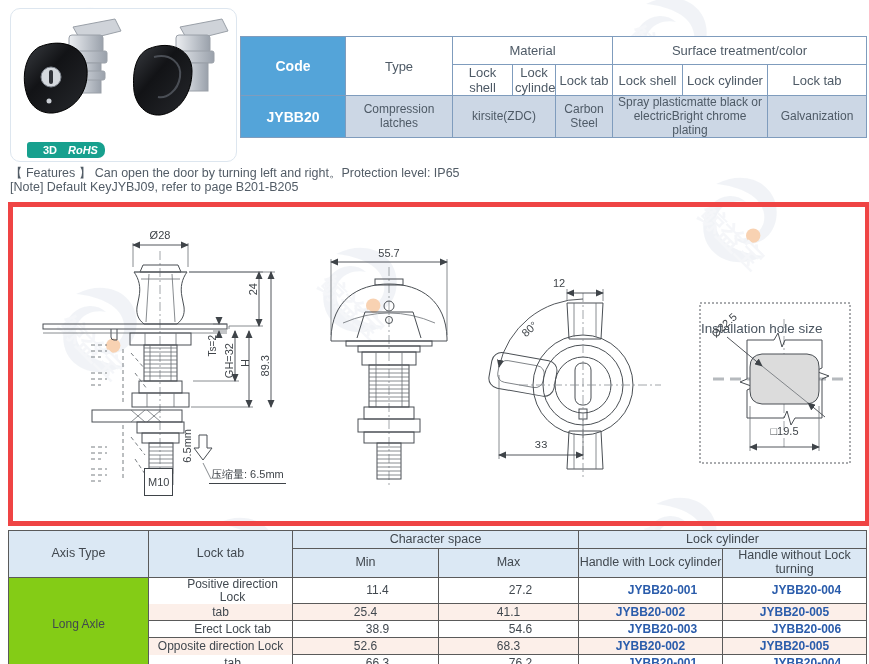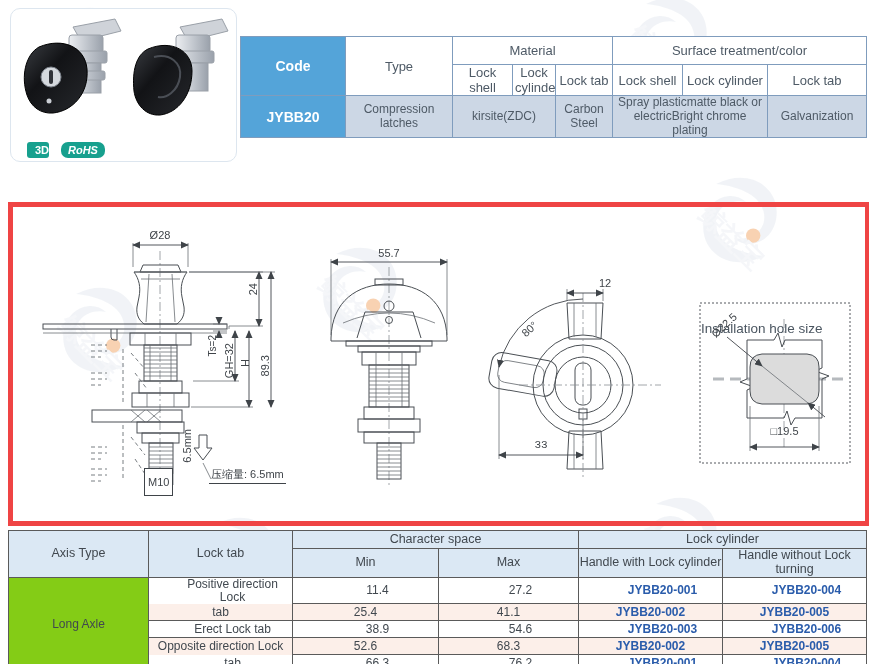--- a/index.html
+++ b/index.html
@@ -7,21 +7,21 @@
   #page{position:relative;width:869px;height:664px;background:#fff;overflow:hidden;}
   .layer{position:absolute;left:0;top:0;width:100%;height:100%;}
   #content{z-index:1;}
   
   .wm{position:absolute;z-index:0;opacity:.55;pointer-events:none;}
   .wm svg{display:block;}
   .wm span{position:absolute;left:12px;top:60px;transform:rotate(45deg);color:#edf0f5;font-size:26px;font-weight:bold;white-space:nowrap;}
   
   #product-card{position:absolute;left:10px;top:8px;width:225px;height:152px;background:#fff;border:1px solid #dde6ef;border-radius:10px;}
   .badge{position:absolute;height:16px;line-height:16px;border-radius:3px;background:#17a08e;color:#fff;font-weight:bold;font-size:11px;text-align:center;}
-  #badge-3d{left:16px;top:133px;width:22px;text-align:right;}
+  #badge-3d{left:16px;top:133px;width:46px;}
   #badge-rohs{left:50px;top:133px;width:44px;font-style:italic;border-radius:7px;}
   
   #spec-table{position:absolute;left:240px;top:36px;border-collapse:collapse;table-layout:fixed;width:626px;}
   #spec-table td{border:1px solid #7f9cbd;text-align:center;vertical-align:middle;font-size:12.5px;color:#4e5a66;padding:0 2px;overflow:hidden;}
   #spec-table .hblue{background:#54a4d9;color:#fff;font-weight:bold;font-size:14px;}
   #spec-table .hd{background:#fff;font-size:13px;}
   #spec-table .dat{background:#ccd7e5;font-size:12px;line-height:1.15;}
   
   #features{position:absolute;left:10px;top:166px;font-size:12.5px;line-height:14px;color:#525c66;}
   
@@ -186,20 +186,24 @@
         <td class="hblue">JYBB20</td>
         <td class="dat">Compression latches</td>
         <td class="dat" colspan="2">kirsite(ZDC)</td>
         <td class="dat">Carbon Steel</td>
         <td class="dat" colspan="2">Spray plasticmatte black or electricBright chrome plating</td>
         <td class="dat">Galvanization</td>
       </tr>
     </tbody>
       </table>
 
+    <div id="features">
+      <div>【 Features 】 Can open the door by turning left and right。Protection level: IP65</div>
+      <div>[Note] Default KeyJYBJ09, refer to page B201-B205</div>
+    </div>
 
     <div id="drawing-box">
       <svg width="852" height="314" viewBox="0 0 852 314">
 
         <g>
           <line class="cl" x1="147" y1="44" x2="147" y2="280"></line>
 
           <path class="ln" d="M130,58 L165,58 L168,65 L127,65 Z"></path>
           <path class="ln" d="M121,65 C126,72 128,80 126,90 L124,100 C123,108 126,113 131,117 L164,117 C169,113 172,108 171,100 L169,90 C167,80 169,72 174,65 Z"></path>
           <line class="thin" x1="121" y1="65" x2="174" y2="65"></line>
@@ -363,21 +367,21 @@
       <span class="dlab ctr" style="left:117px;top:22px;width:60px;">Ø28</span>
       <span class="vlab" style="left:234px;top:76px;">24</span>
       <span class="vlab" style="left:194px;top:128px;font-size:10px;">Ts=2</span>
       <span class="vlab" style="left:210px;top:136px;">GH=32</span>
       <span class="vlab" style="left:226px;top:152px;">H</span>
       <span class="vlab" style="left:246px;top:148px;">89.3</span>
       <span class="vlab" style="left:168px;top:222px;">6.5mm</span>
       <span class="dlab" id="lbl-m10" style="left:131px;top:261px;">M10</span>
       <span class="dlab" id="lbl-comp-note" style="left:196px;top:260px;">压缩量: 6.5mm</span>
       <span class="dlab ctr" style="left:346px;top:40px;width:60px;">55.7</span>
-      <span class="dlab ctr" style="left:572px;top:70px;width:40px;">12</span>
+      <span class="dlab ctr" style="left:526px;top:70px;width:40px;">12</span>
       <span class="dlab rot45" style="left:508px;top:116px;">80°</span>
       <span class="dlab ctr" style="left:500px;top:232px;width:56px;font-family:Liberation Mono, monospace;">33</span>
       <span class="dlab" id="lbl-hole-title" style="left:688px;top:70px;margin-top:44px;">Installation hole size</span>
       <span class="dlab rot45" style="left:696px;top:112px;">Ø22.5</span>
       <span class="dlab ctr" style="left:737px;top:218px;width:69px;">□19.5</span>
     </div>
 
     <table id="size-table">
       <colgroup>
           <col style="width:140px">

